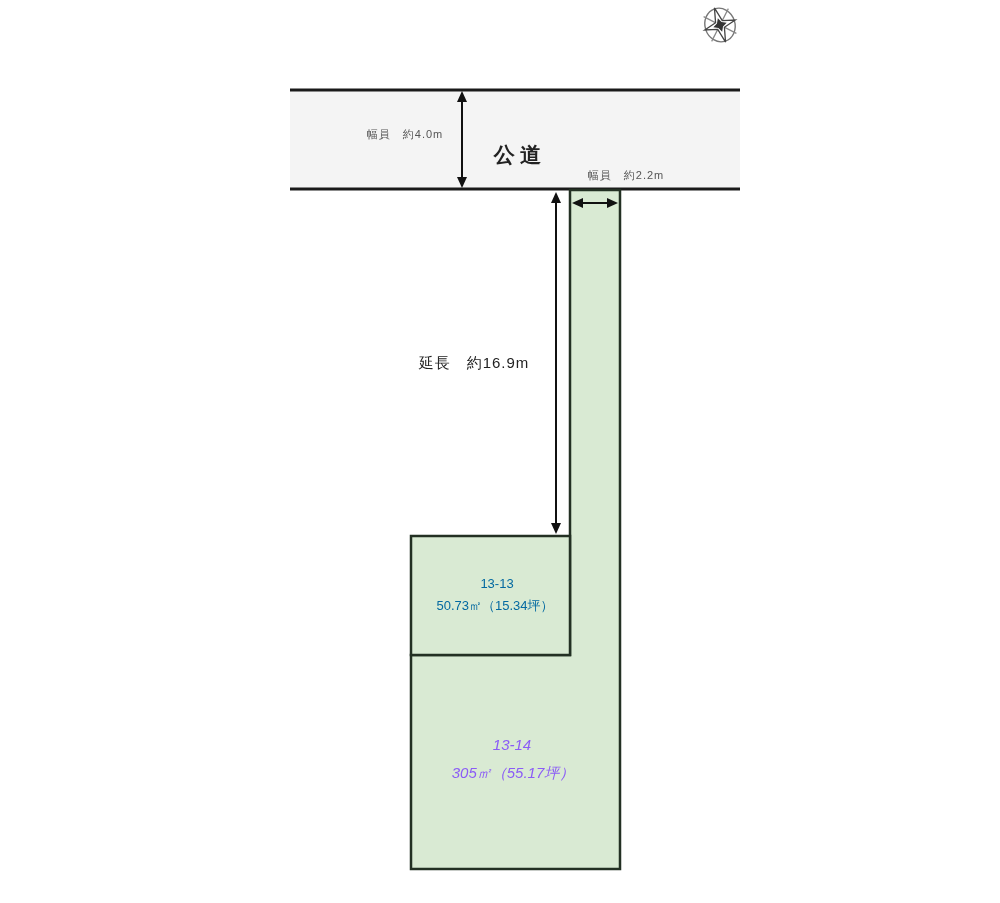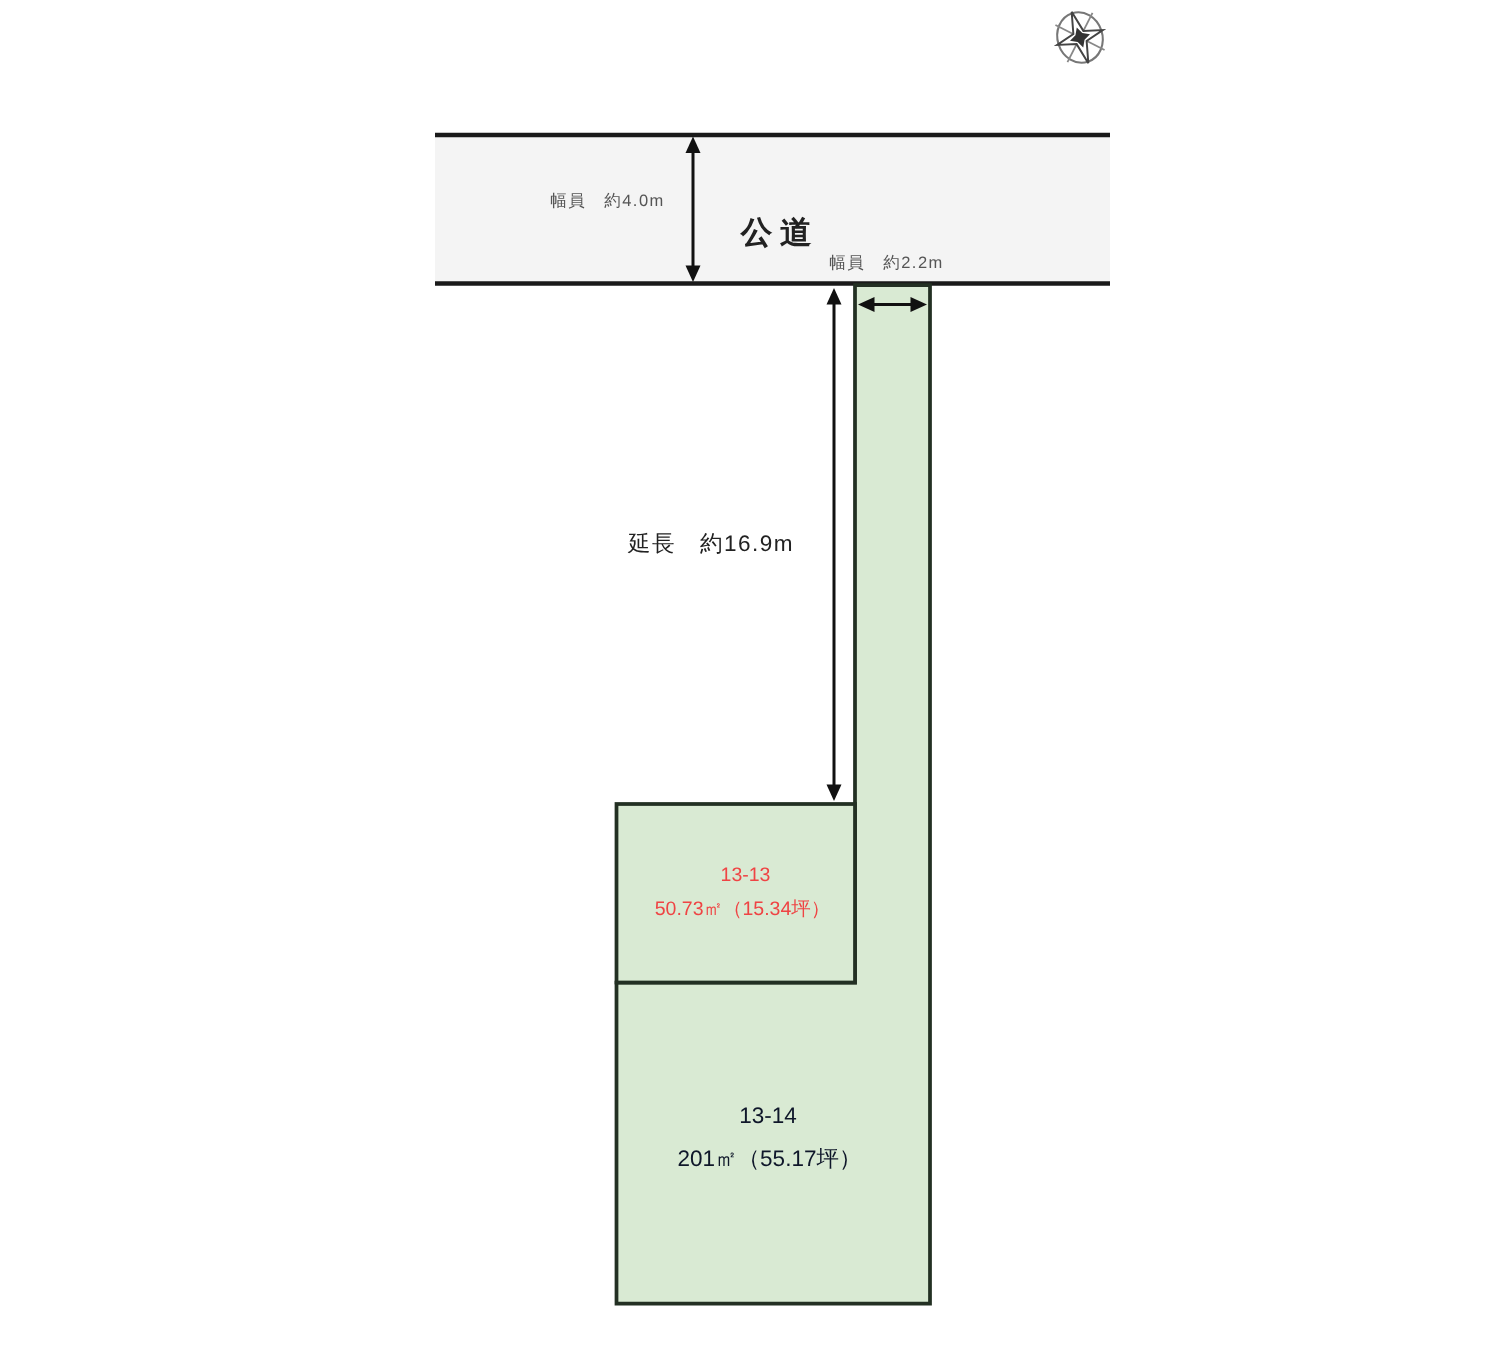--- a/index.html
+++ b/index.html
@@ -33,22 +33,22 @@
   
   .lbl {
     position: absolute;
     transform: translate(-50%, -50%);
     white-space: nowrap;
     color: #222222;
   }
   .lbl-small { font-size: 11px; color: #555555; letter-spacing: 1px; }
   .lbl-road-name { font-size: 21px; font-weight: bold; letter-spacing: 0.25em; color: #222222; }
   .lbl-length { font-size: 15px; font-weight: normal; color: #222222; letter-spacing: 1px; }
-  .lbl-parcel-sm { font-size: 13px; color: #ef4444; }
-  .lbl-parcel-lg { font-size: 15px; color: #0f172a; }
+  .lbl-parcel-sm { font-size: 13px; color: #0369a1; }
+  .lbl-parcel-lg { font-size: 15px; color: #8b5cf6; font-style: italic; }
 </style>
 </head>
 <body>
 
 <div id="canvas">
 
   <svg id="plan-svg" width="1000" height="903" viewBox="0 0 1000 903">
 
     <rect class="road-band" x="290" y="91" width="450" height="97"></rect>
     <line class="road-line" x1="290" y1="90" x2="740" y2="90"></line>
@@ -82,25 +82,25 @@
       <line class="compass-diag" x1="-13" y1="13" x2="13" y2="-13"></line>
       <polygon class="compass-star" points="0,-18 3.5,-3.5 16,0 3.5,3.5 0,18 -3.5,3.5 -16,0 -3.5,-3.5"></polygon>
       <polygon class="compass-core" points="0,-7 2.4,-2.4 7,0 2.4,2.4 0,7 -2.4,2.4 -7,0 -2.4,-2.4"></polygon>
     </g>
   </svg>
 
   <div class="lbl lbl-small" style="left:405px; top:134px;">幅員　約4.0m</div>
 
   <div class="lbl lbl-road-name" style="left:520px; top:155px;">公道</div>
 
-  <div class="lbl lbl-small" style="left:591px; top:175px;">幅員　約2.2m</div>
+  <div class="lbl lbl-small" style="left:626px; top:175px;">幅員　約2.2m</div>
 
   <div class="lbl lbl-length" style="left:474px; top:363px;">延長　約16.9m</div>
 
   <div class="lbl lbl-parcel-sm" style="left:497px; top:583px;">13-13</div>
 
   <div class="lbl lbl-parcel-sm" style="left:495px; top:606px;">50.73㎡（15.34坪）</div>
 
   <div class="lbl lbl-parcel-lg" style="left:512px; top:744px;">13-14</div>
 
-  <div class="lbl lbl-parcel-lg" style="left:513px; top:773px;">201㎡（55.17坪）</div>
+  <div class="lbl lbl-parcel-lg" style="left:513px; top:773px;">305㎡（55.17坪）</div>
 
 </div>
 
 </body></html>

